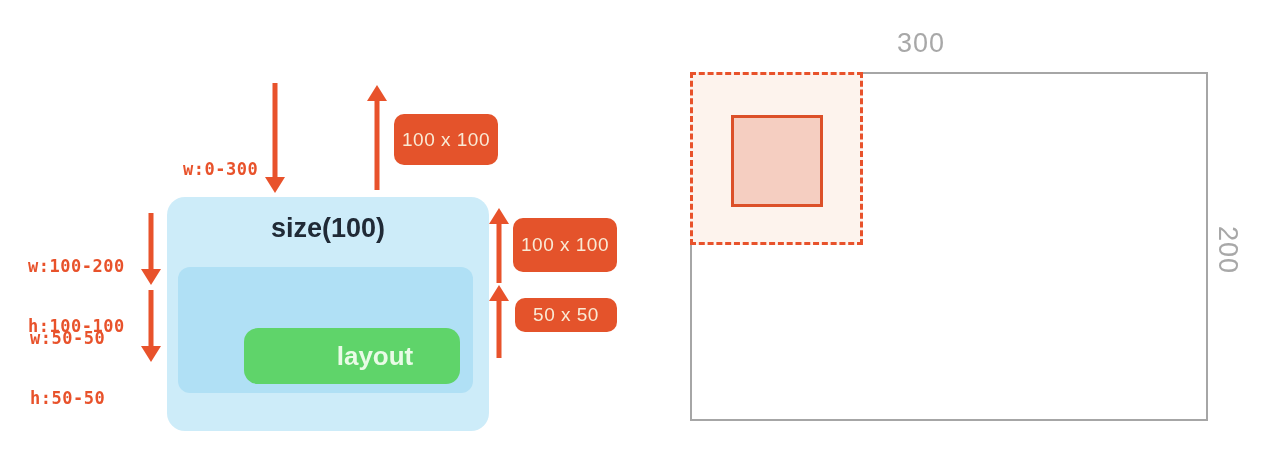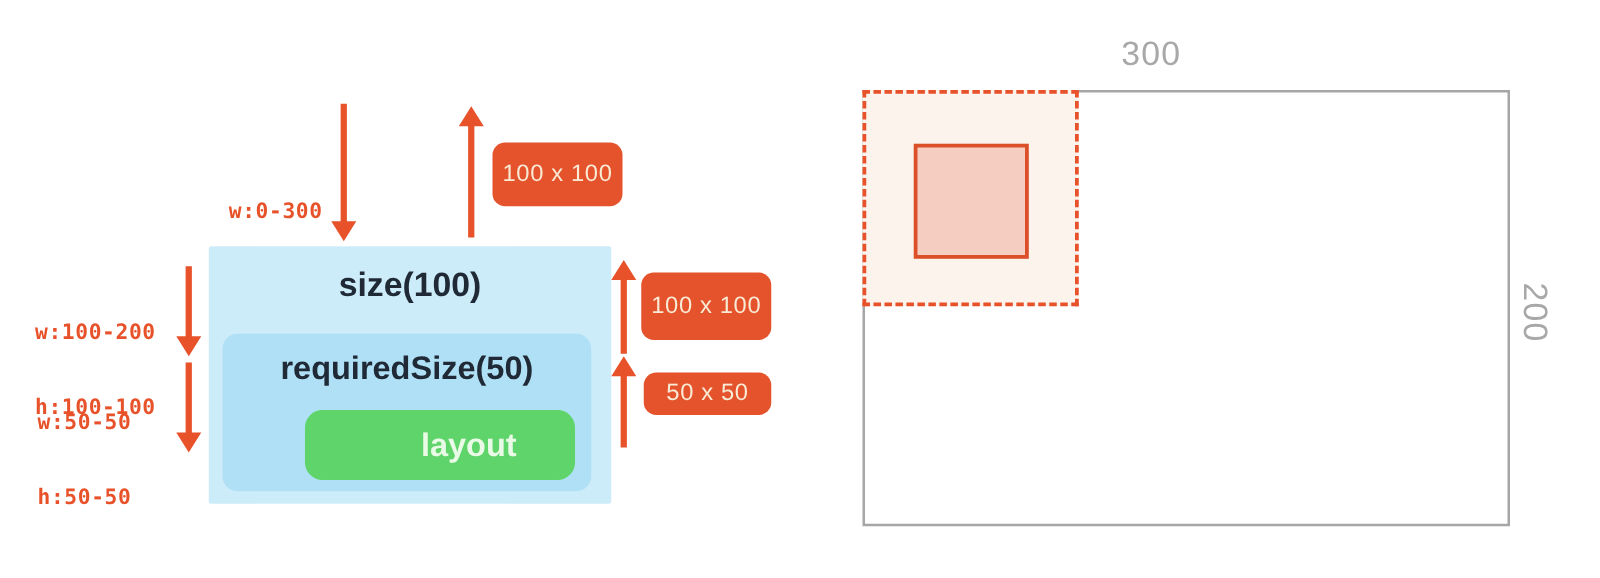--- a/index.html
+++ b/index.html
@@ -47,23 +47,23 @@
     background: var(--badge-bg);
     color: var(--badge-text);
     border-radius: 10px;
     display: flex; align-items: center; justify-content: center;
     font-size: 19px; font-weight: 400; letter-spacing: 0.5px;
   }
 
   
   .outer-box {
     position: absolute;
-    left: 167px; top: 197px; width: 322px; height: 206px;
+    left: 167px; top: 197px; width: 322px; height: 234px;
     background: var(--outer-blue);
-    border-radius: 2px;
+    border-radius: 18px;
   }
   .outer-box .modifier-title {
     position: absolute; left: 0; right: 0; top: 16px;
     text-align: center;
     font-size: 27px; font-weight: 700; color: var(--dark-text);
   }
   .inner-box {
     position: absolute;
     left: 11px; top: 70px; width: 295px; height: 126px;
     background: var(--inner-blue);
@@ -134,21 +134,20 @@
   <div class="arrow up" style="left:367px; top:85px; height:105px;">
     <div class="shaft"></div>
     <div class="head"></div>
   </div>
 
   <div class="badge" style="left:394px; top:114px; width:104px; height:51px;">100 x 100</div>
 
   <div class="outer-box">
     <div class="modifier-title">size(100)</div>
     <div class="inner-box">
-      <div class="modifier-title">requiredSize(50)</div>
       <div class="layout-node">layout</div>
     </div>
   </div>
 
   <div class="abs constraint-label" style="left:28px; top:216px;">
     <div>w:100-200</div>
     <div>h:100-100</div>
   </div>
   <div class="arrow down" style="left:141px; top:213px; height:72px;">
     <div class="shaft"></div>

